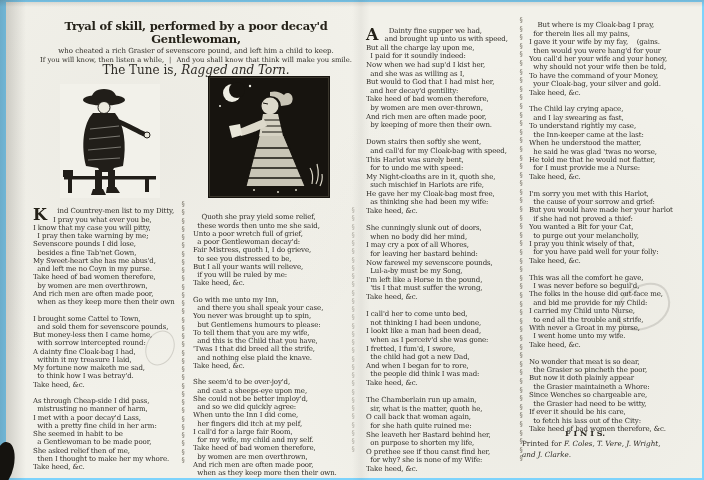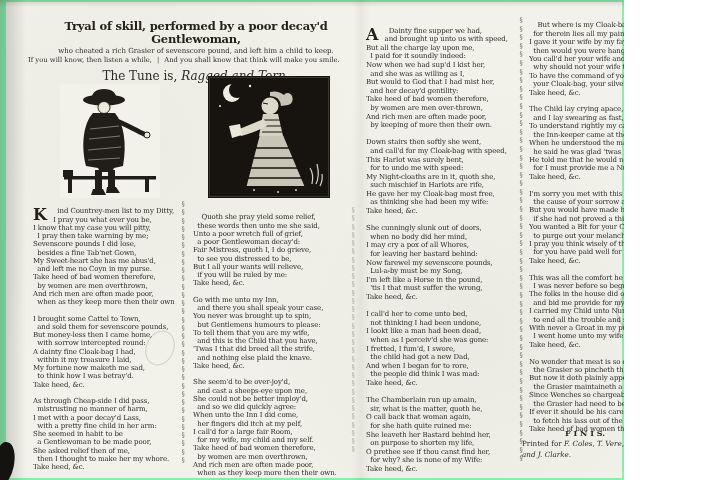--- a/index.html
+++ b/index.html
@@ -1,17 +1,17 @@
 <!DOCTYPE html>
 <html><head>
 <meta charset="utf-8">
 <style>
   html,body{margin:0;padding:0;background:#ffffff;}
-  .screen{position:relative;width:624px;height:480px;overflow:hidden;
-          background:#86efac;font-family:"DejaVu Serif",serif;color:#2e2b26;}
+  .screen{position:relative;width:704px;height:480px;overflow:hidden;
+          background:#7dd3fc;font-family:"DejaVu Serif",serif;color:#2e2b26;}
   .paper{position:absolute;left:6px;top:2px;right:2px;bottom:2px;
          background:
            radial-gradient(circle at 20% 30%, rgba(120,115,100,.05), transparent 40%),
            radial-gradient(circle at 75% 70%, rgba(120,115,100,.06), transparent 45%),
            #f2f1ea;}
   .edge-left{position:absolute;left:0;top:0;width:26px;height:480px;
              background:linear-gradient(90deg, rgba(60,58,52,.25), rgba(60,58,52,0));}
   .edge-top{position:absolute;left:0;top:0;width:704px;height:7px;
             background:linear-gradient(180deg, rgba(60,58,52,.18), rgba(60,58,52,0));}
   .fold{position:absolute;left:352px;top:0;width:18px;height:480px;
@@ -19,21 +19,21 @@
   .blot{position:absolute;left:-6px;top:442px;width:20px;height:44px;background:#15130f;
         border-radius:45% 60% 55% 40%;transform:rotate(12deg);}
   .smudge1{position:absolute;left:615px;top:285px;width:52px;height:40px;border:2px solid rgba(70,65,55,.16);
            border-radius:60% 40% 55% 45%;transform:rotate(-18deg);}
   .smudge2{position:absolute;left:146px;top:330px;width:26px;height:34px;border:1px solid rgba(70,65,55,.18);
            border-radius:50%;transform:rotate(24deg);}
 
   .title-block{position:absolute;left:28px;top:20px;width:336px;text-align:center;}
   .title{margin:0;font-size:11.5px;line-height:13px;font-weight:bold;letter-spacing:-.2px;color:#252219;}
   .subtitle{margin:1px 0 0;font-size:7px;line-height:8px;text-align:center;}
-  .epigraph{margin:1px 0 8px;font-size:6.8px;line-height:8px;display:flex;gap:5px;}
+  .epigraph{margin:1px 0 2px;font-size:6.8px;line-height:8px;display:flex;justify-content:center;gap:5px;}
   .ep-div{color:#4a463e;}
   .tune{margin:1px 0 0;font-size:12px;line-height:8px;}
   .tune i{font-style:italic;}
 
   .verse{position:absolute;font-size:7px;line-height:8.25px;white-space:pre-wrap;
          color:#2e2b26;letter-spacing:-.1px;}
   .verse.tall{line-height:8.6px;}
   .verse.tall2{line-height:8.4px;}
   .dropcap{float:left;font-size:16px;line-height:15px;font-weight:bold;margin:0 2px 0 0;color:#242118;}
 

